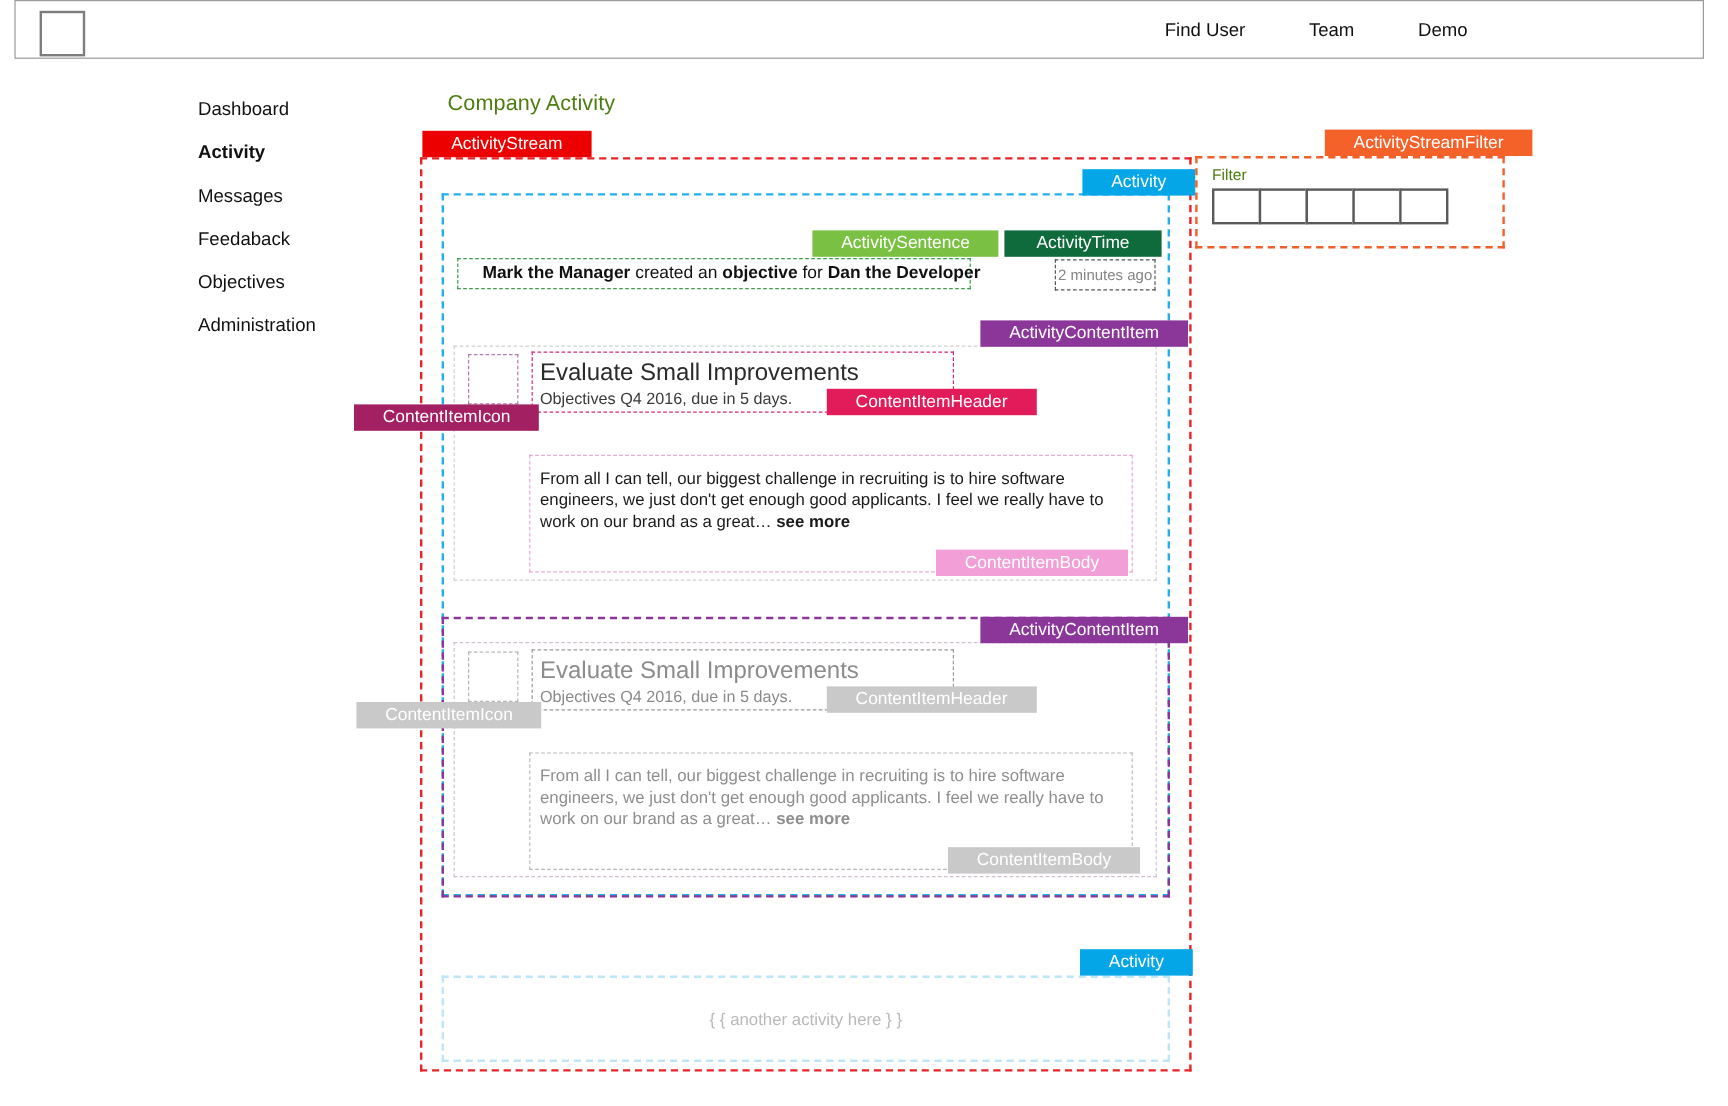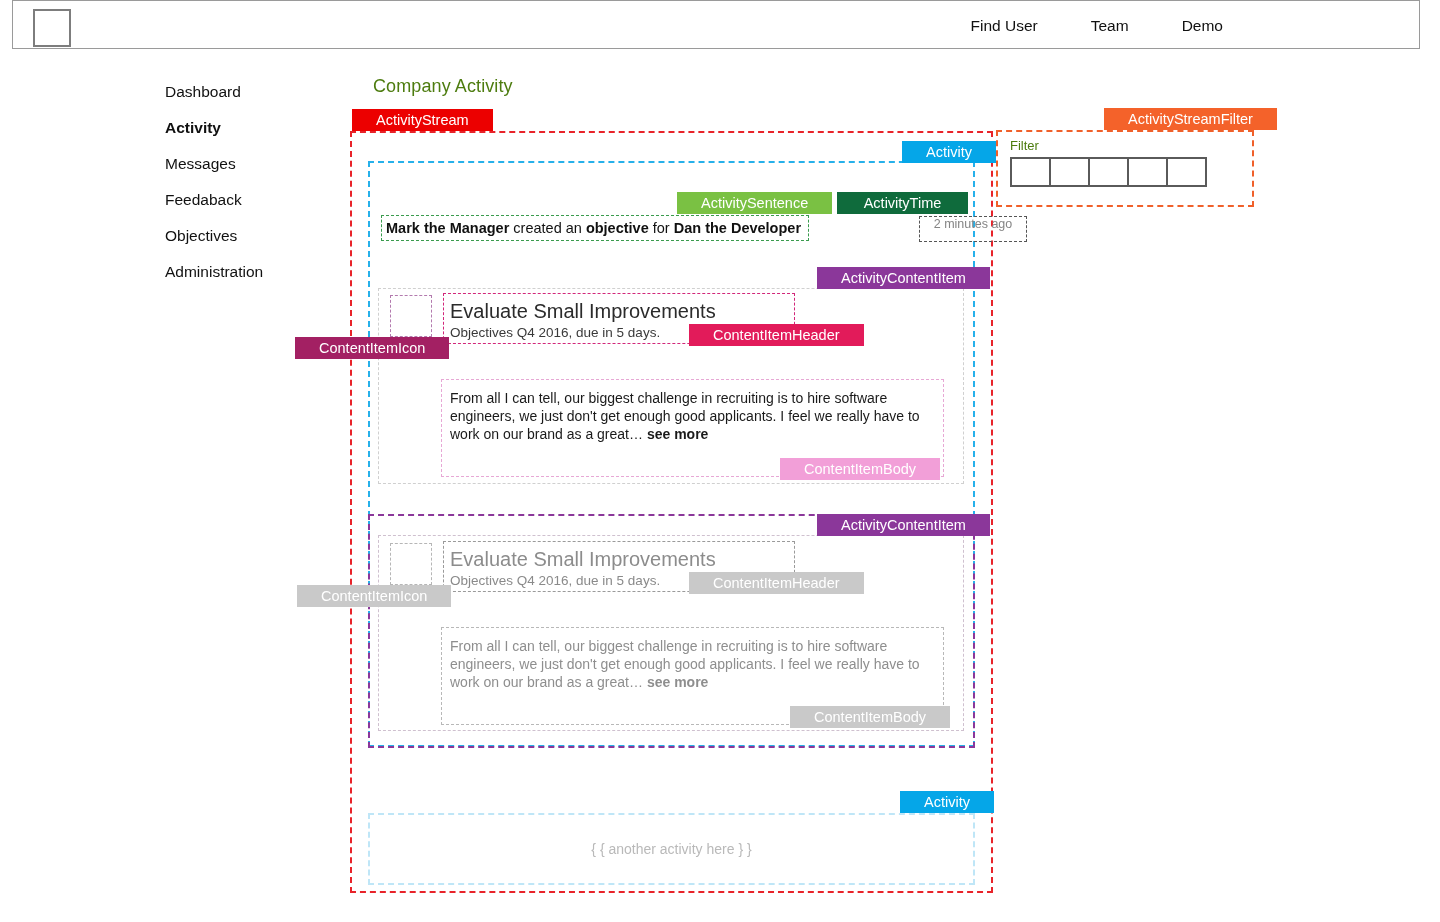--- a/index.html
+++ b/index.html
@@ -130,34 +130,35 @@
     left: 381px; top: 215px;
     width: 428px; height: 26px;
     border: 1px dashed #3a9b4e;
     display: flex; align-items: center;
     padding-left: 4px;
   }
   .sentence-text {
     font-size: 14.5px;
     color: #111;
     white-space: nowrap;
+    margin-left: 16px;
   }
   .sentence-text b { font-weight: bold; }
   .tag-sentence {
     left: 677px; top: 192px;
     background: #7ac143;
   }
 
   
   .activity-time {
     position: absolute;
-    left: 919px; top: 216px;
-    width: 108px; height: 26px;
+    left: 879px; top: 216px;
+    width: 84px; height: 26px;
     border: 1px dashed #555;
-    display: flex; justify-content: center;
+    display: flex; align-items: center; justify-content: center;
   }
   .time-text { font-size: 12.5px; color: #858585; }
   .tag-time {
     left: 837px; top: 192px;
     background: #0f6b3c;
     width: 131px;
     text-align: center;
     padding: 0;
   }
 

